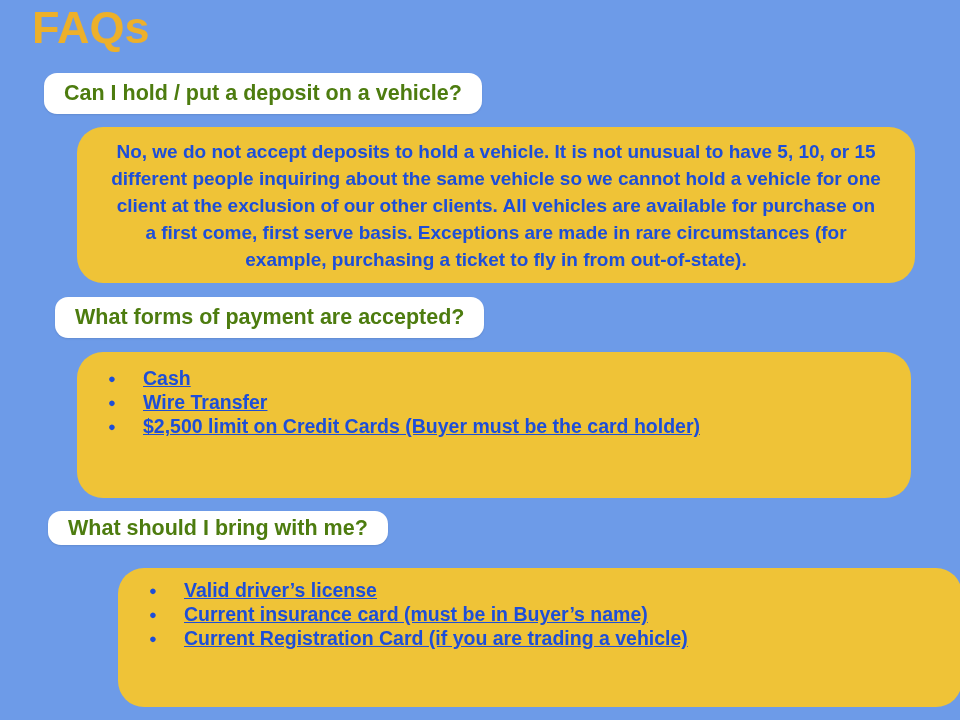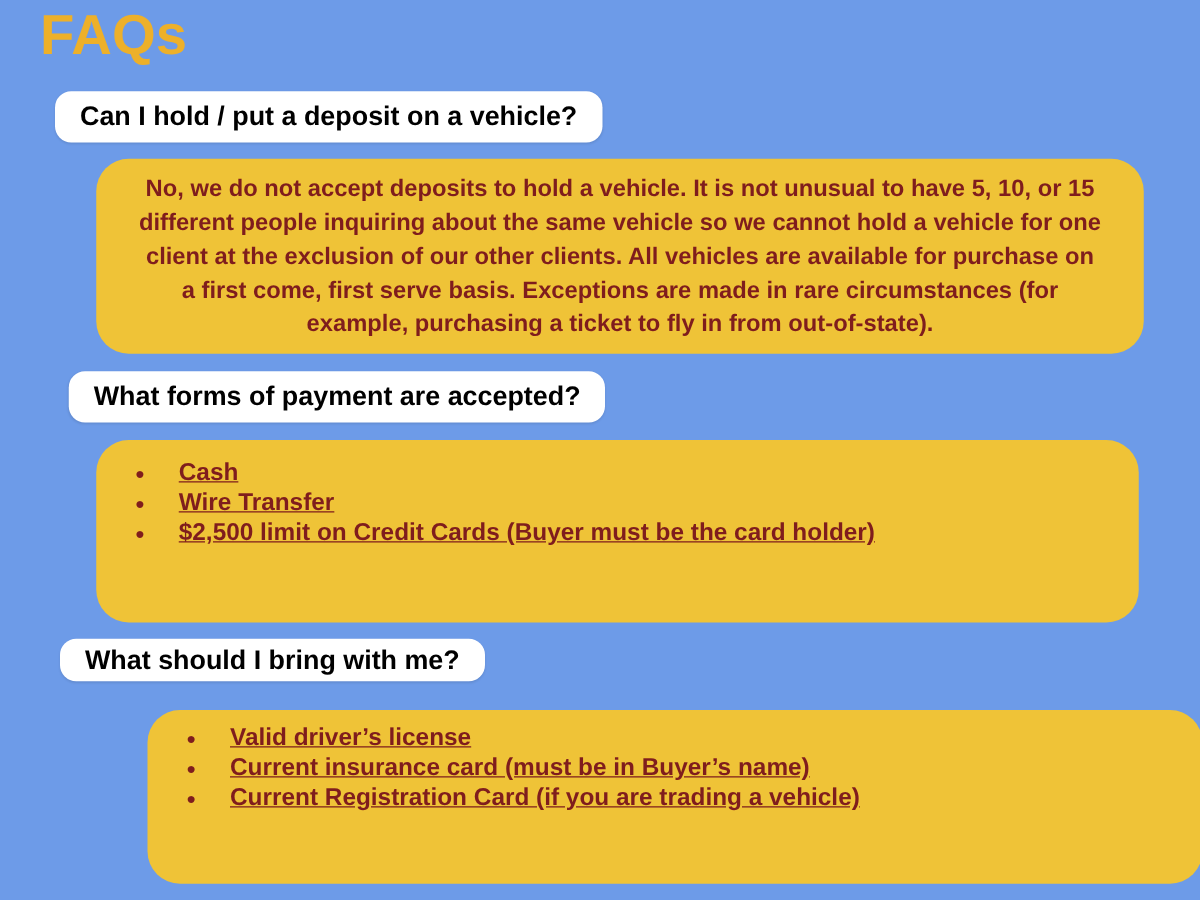--- a/index.html
+++ b/index.html
@@ -19,37 +19,37 @@
     text-align: left;
     font-size: 45px;
     color: #EDB02A;
     margin-left: 32px;
   }
 
   .qbox {
     position: absolute;
     background: #FFFFFF;
     border-radius: 13px;
-    color: #000000;
+    color: #4d7c0f;
     font-size: 21.5px;
     display: flex;
     align-items: center;
     padding: 0 20px;
     white-space: nowrap;
     box-shadow: 0 1px 2px rgba(0,0,0,0.10);
   }
   .q1 { left: 44px; top: 73px;  height: 41px; }
   .q2 { left: 55px; top: 297px; height: 41px; }
   .q3 { left: 48px; top: 511px; height: 34px; }
 
   .abox {
     position: absolute;
     background: #EFC337;
     border-radius: 26px;
-    color: #7f1d1d;
+    color: #1d4ed8;
   }
   .a1 {
     left: 77px; top: 127px; width: 838px; height: 156px;
     display: flex; align-items: center;
     padding: 0 34px;
   }
   .a1 p {
     width: 100%;
     text-align: center;
     font-size: 19px;

